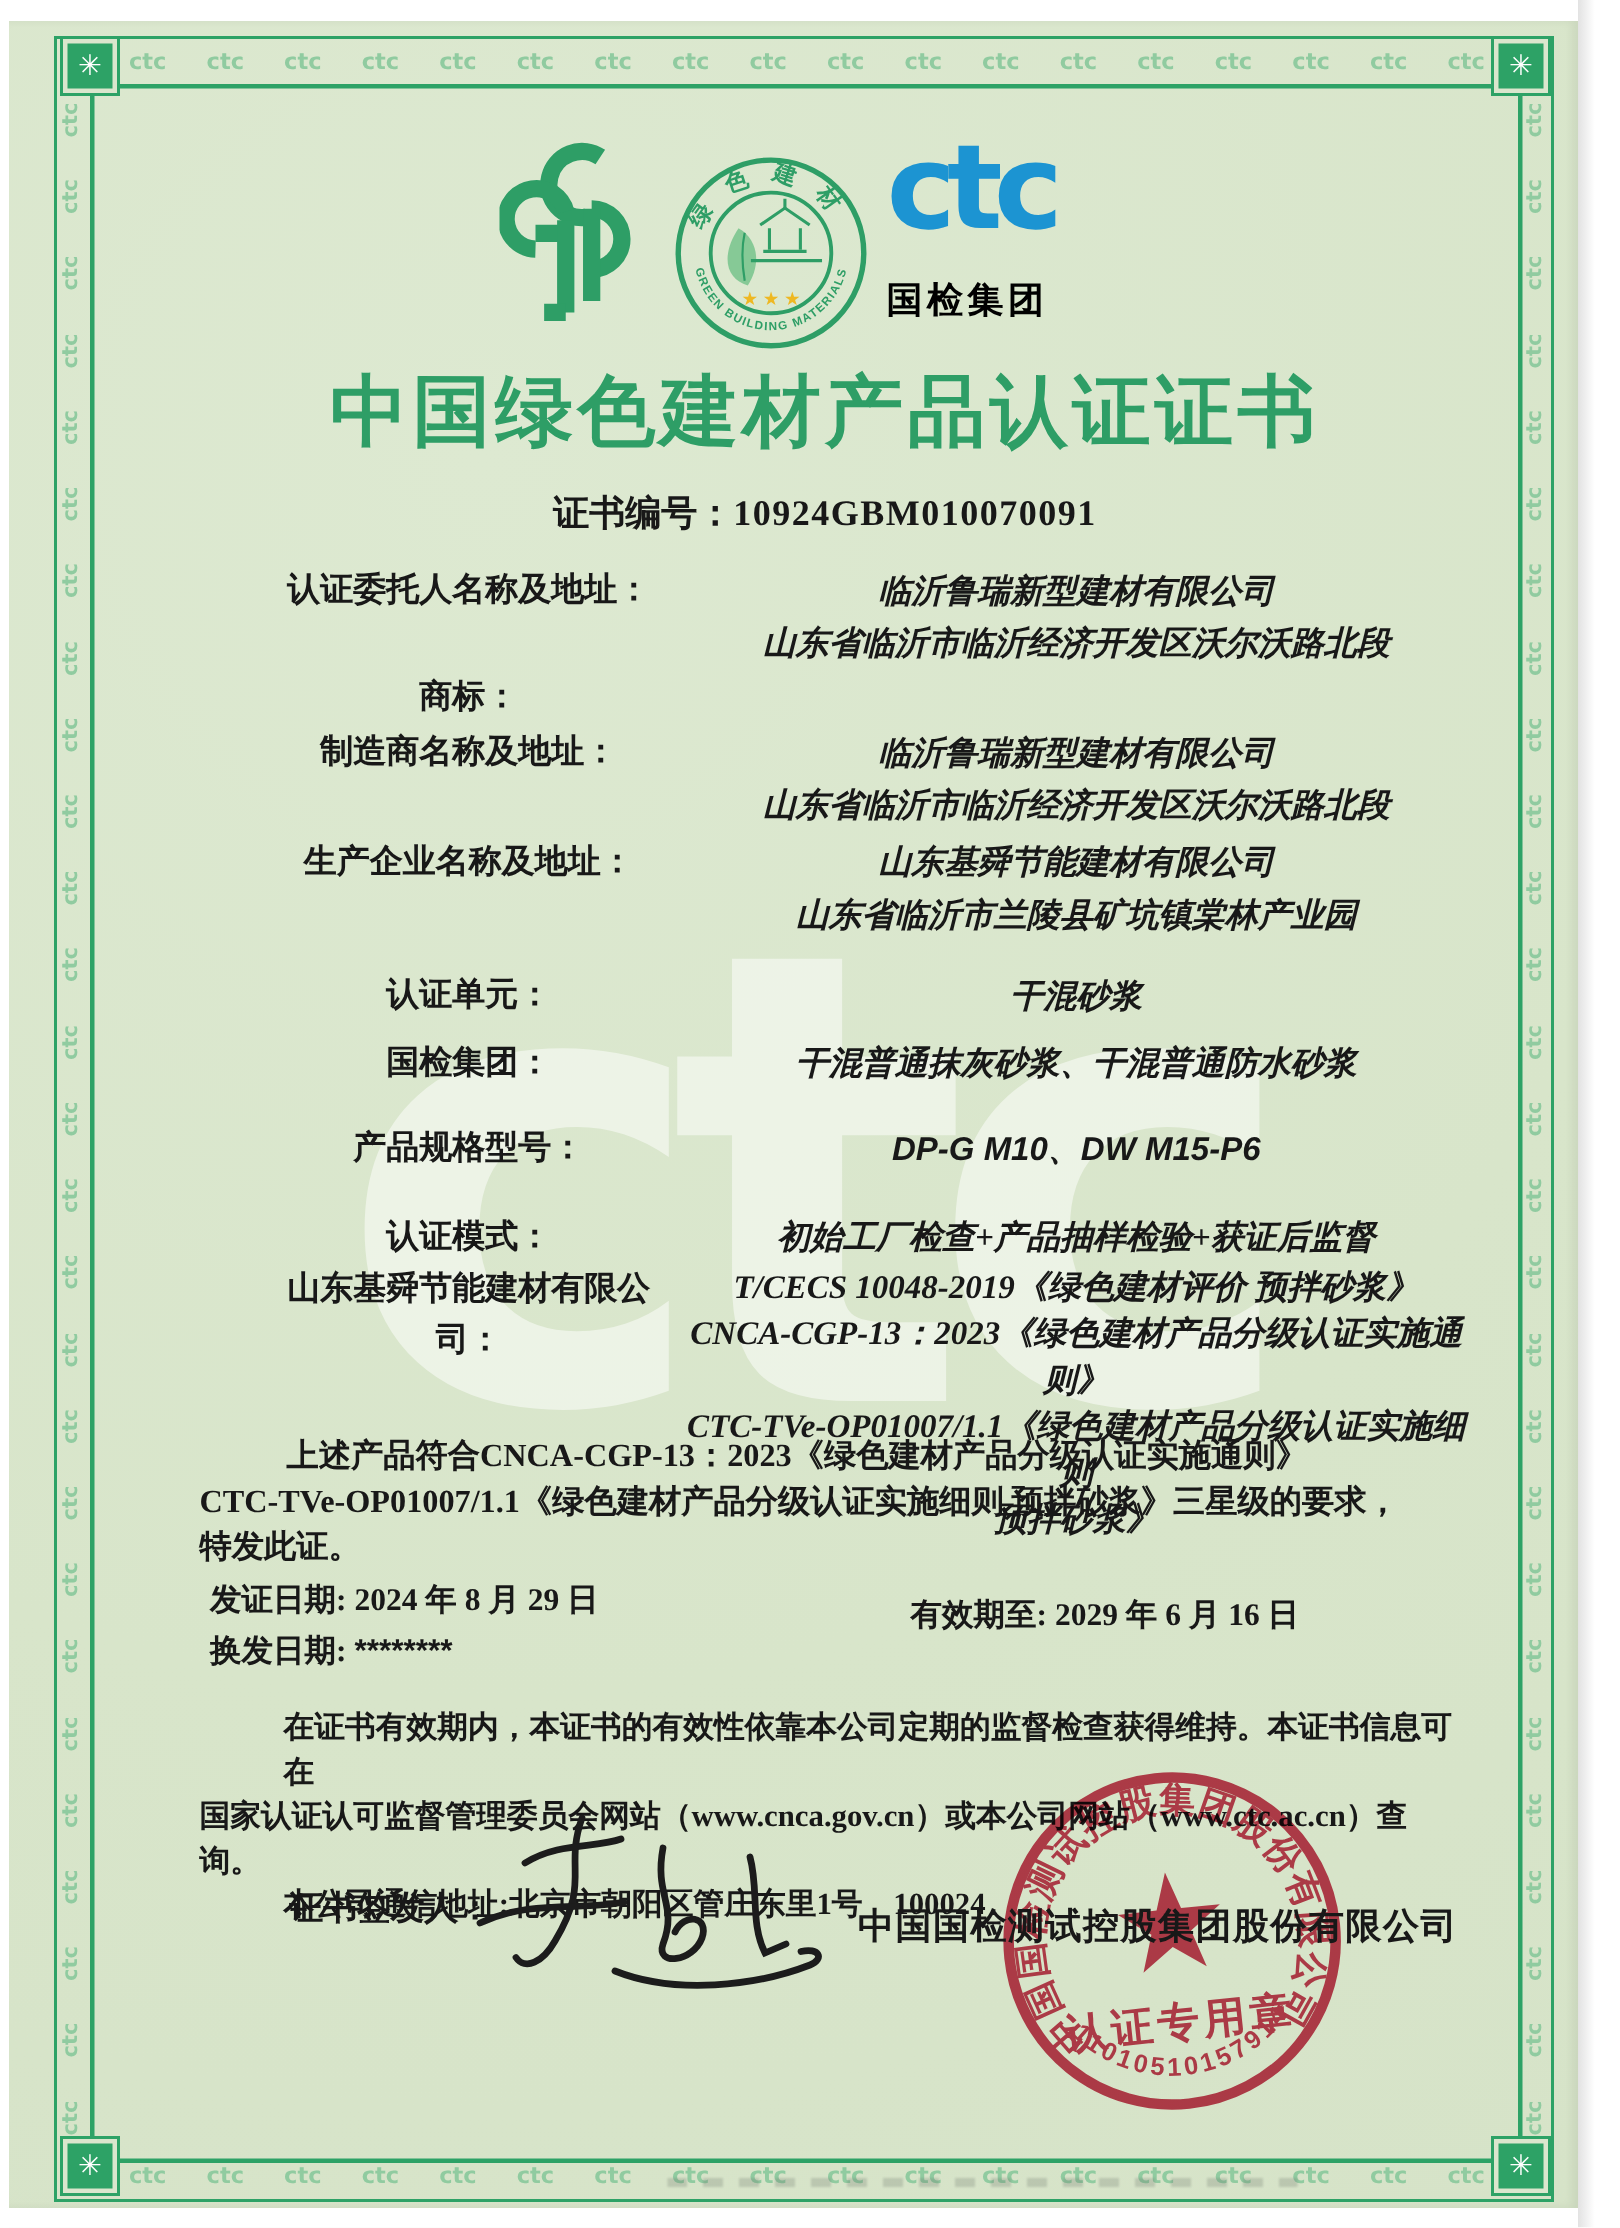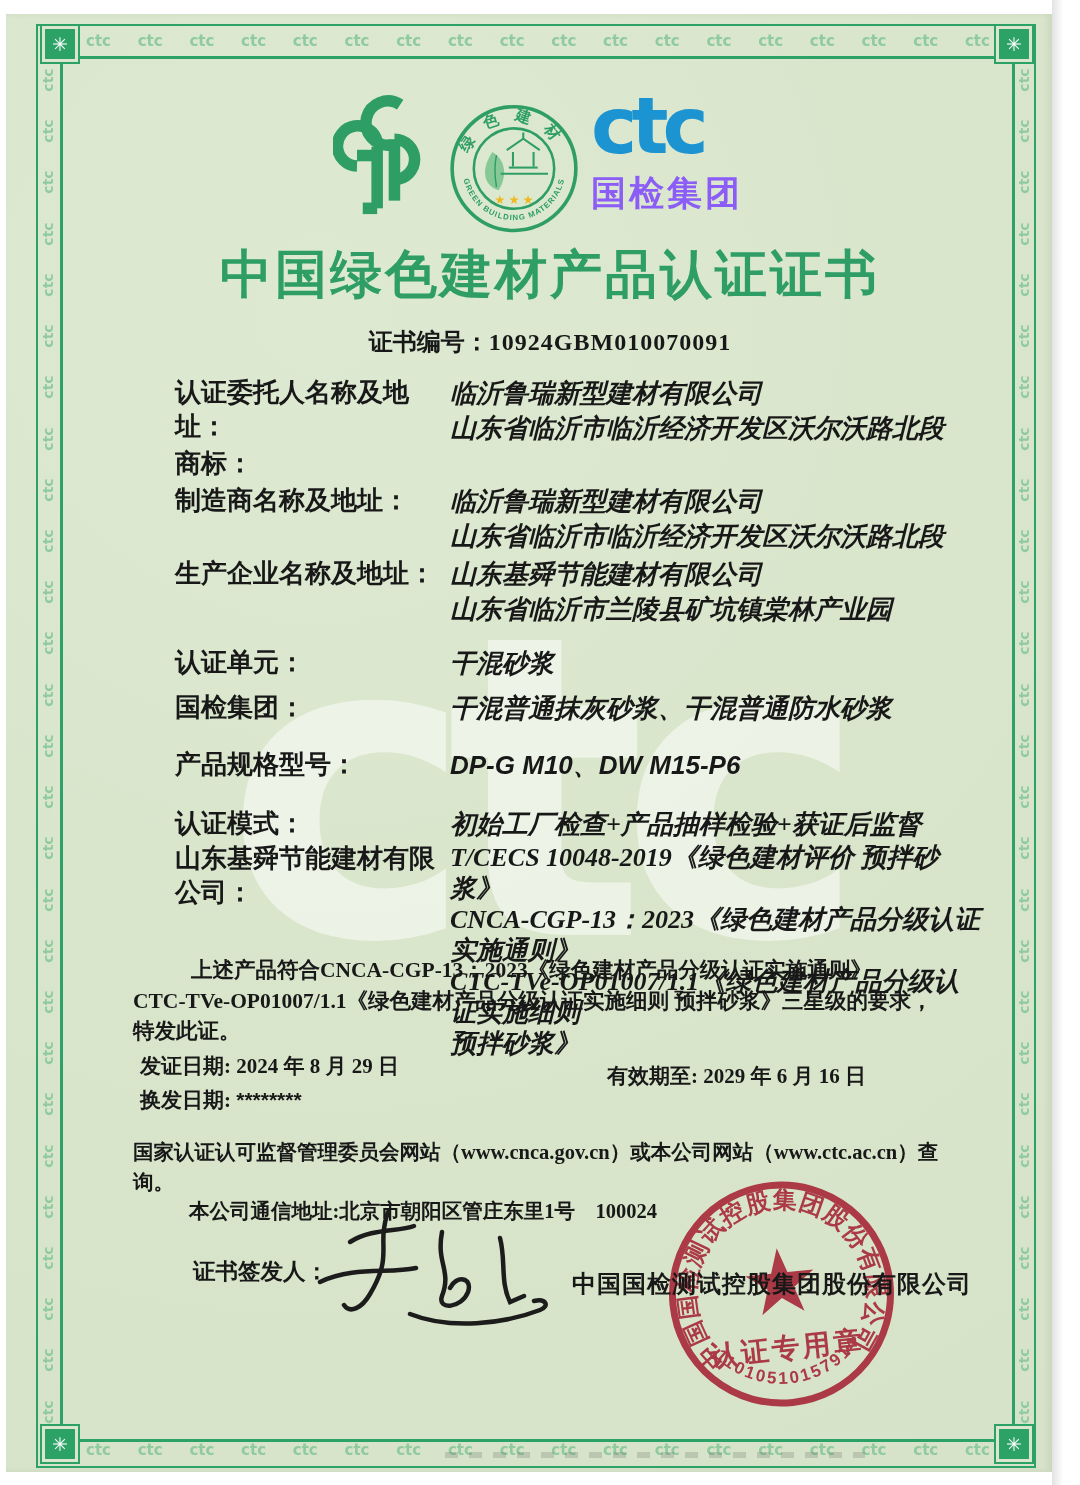--- a/index.html
+++ b/index.html
@@ -31,29 +31,29 @@
   .watermark{position:absolute;left:225px;top:580px;z-index:1;
              font-family:"DejaVu Sans","Liberation Sans",sans-serif;font-weight:bold;
              font-size:420px;line-height:420px;letter-spacing:-28px;color:rgba(255,255,255,0.5);}
   
   .gbp{position:absolute;left:333px;top:90px;z-index:3;}
   .badge{position:absolute;left:447px;top:90px;z-index:3;}
   .ctc-logo{position:absolute;left:591px;top:84px;z-index:3;width:170px;text-align:left;}
   .ctc-word{font-family:"DejaVu Sans","Liberation Sans",sans-serif;font-weight:bold;
             font-size:78px;line-height:84px;letter-spacing:-6px;color:#1c94d2;}
   .ctc-sub{font-family:"DejaVu Sans","Liberation Sans",sans-serif;font-weight:bold;
-           font-size:35px;letter-spacing:3px;color:#8b5cf6;margin-top:2px;}
+           font-size:24px;letter-spacing:3px;color:#000000;margin-top:16px;}
   
   .title{position:absolute;left:60px;top:240px;width:980px;text-align:center;z-index:3;
          font-size:52px;font-weight:bold;letter-spacing:3px;color:#2e9e66;}
   .cert-line{position:absolute;left:60px;top:326px;width:980px;text-align:center;z-index:3;
              font-size:24px;font-weight:bold;}
   .cert-line .num{font-family:"Liberation Serif",serif;letter-spacing:1px;}
   
-  .row{position:absolute;left:175px;width:810px;display:flex;z-index:3;font-weight:bold;font-size:26px;}
+  .row{position:absolute;left:175px;width:810px;display:flex;z-index:3;font-weight:bold;font-size:22px;text-align:center;}
   .row .lbl{width:275px;flex:0 0 275px;line-height:34px;}
   .row .vals{flex:1;line-height:35px;font-style:italic;}
   .row.tight .vals{line-height:31px;}
   .latin{font-family:"Liberation Sans",sans-serif;font-weight:bold;}
   
   .para{position:absolute;z-index:3;font-weight:bold;}
   .conf{left:133px;top:955px;width:836px;font-size:21.5px;line-height:30.5px;}
   .conf .indent{padding-left:58px;}
   .notice{left:133px;top:1138px;width:844px;font-size:20.5px;line-height:29.5px;}
   .notice .indent{padding-left:56px;}
@@ -323,20 +323,21 @@
   <div class="date-item d-reissue">
     <span>换发日期:</span>
     <span class="latin">********</span>
   </div>
   <div class="date-item d-valid">
     <span>有效期至:</span>
     <span>2029 年 6 月 16 日</span>
   </div>
 
   <div class="para notice">
+    <div class="indent">在证书有效期内，本证书的有效性依靠本公司定期的监督检查获得维持。本证书信息可在</div>
     <div>国家认证认可监督管理委员会网站（www.cnca.gov.cn）或本公司网站（www.ctc.ac.cn）查询。</div>
     <div class="indent">本公司通信地址:北京市朝阳区管庄东里1号　100024</div>
   </div>
 
   <div class="signer-label">证书签发人：</div>
   <div class="signature">
     <svg width="280" height="150" viewBox="0 0 280 150">
       <g fill="none" stroke="#1c1c1c" stroke-width="4.5" stroke-linecap="round">
         <path d="M96,14 C84,48 102,56 78,96 C70,110 58,116 52,107"></path>
         <path d="M58,44 C80,30 106,34 122,28"></path>

